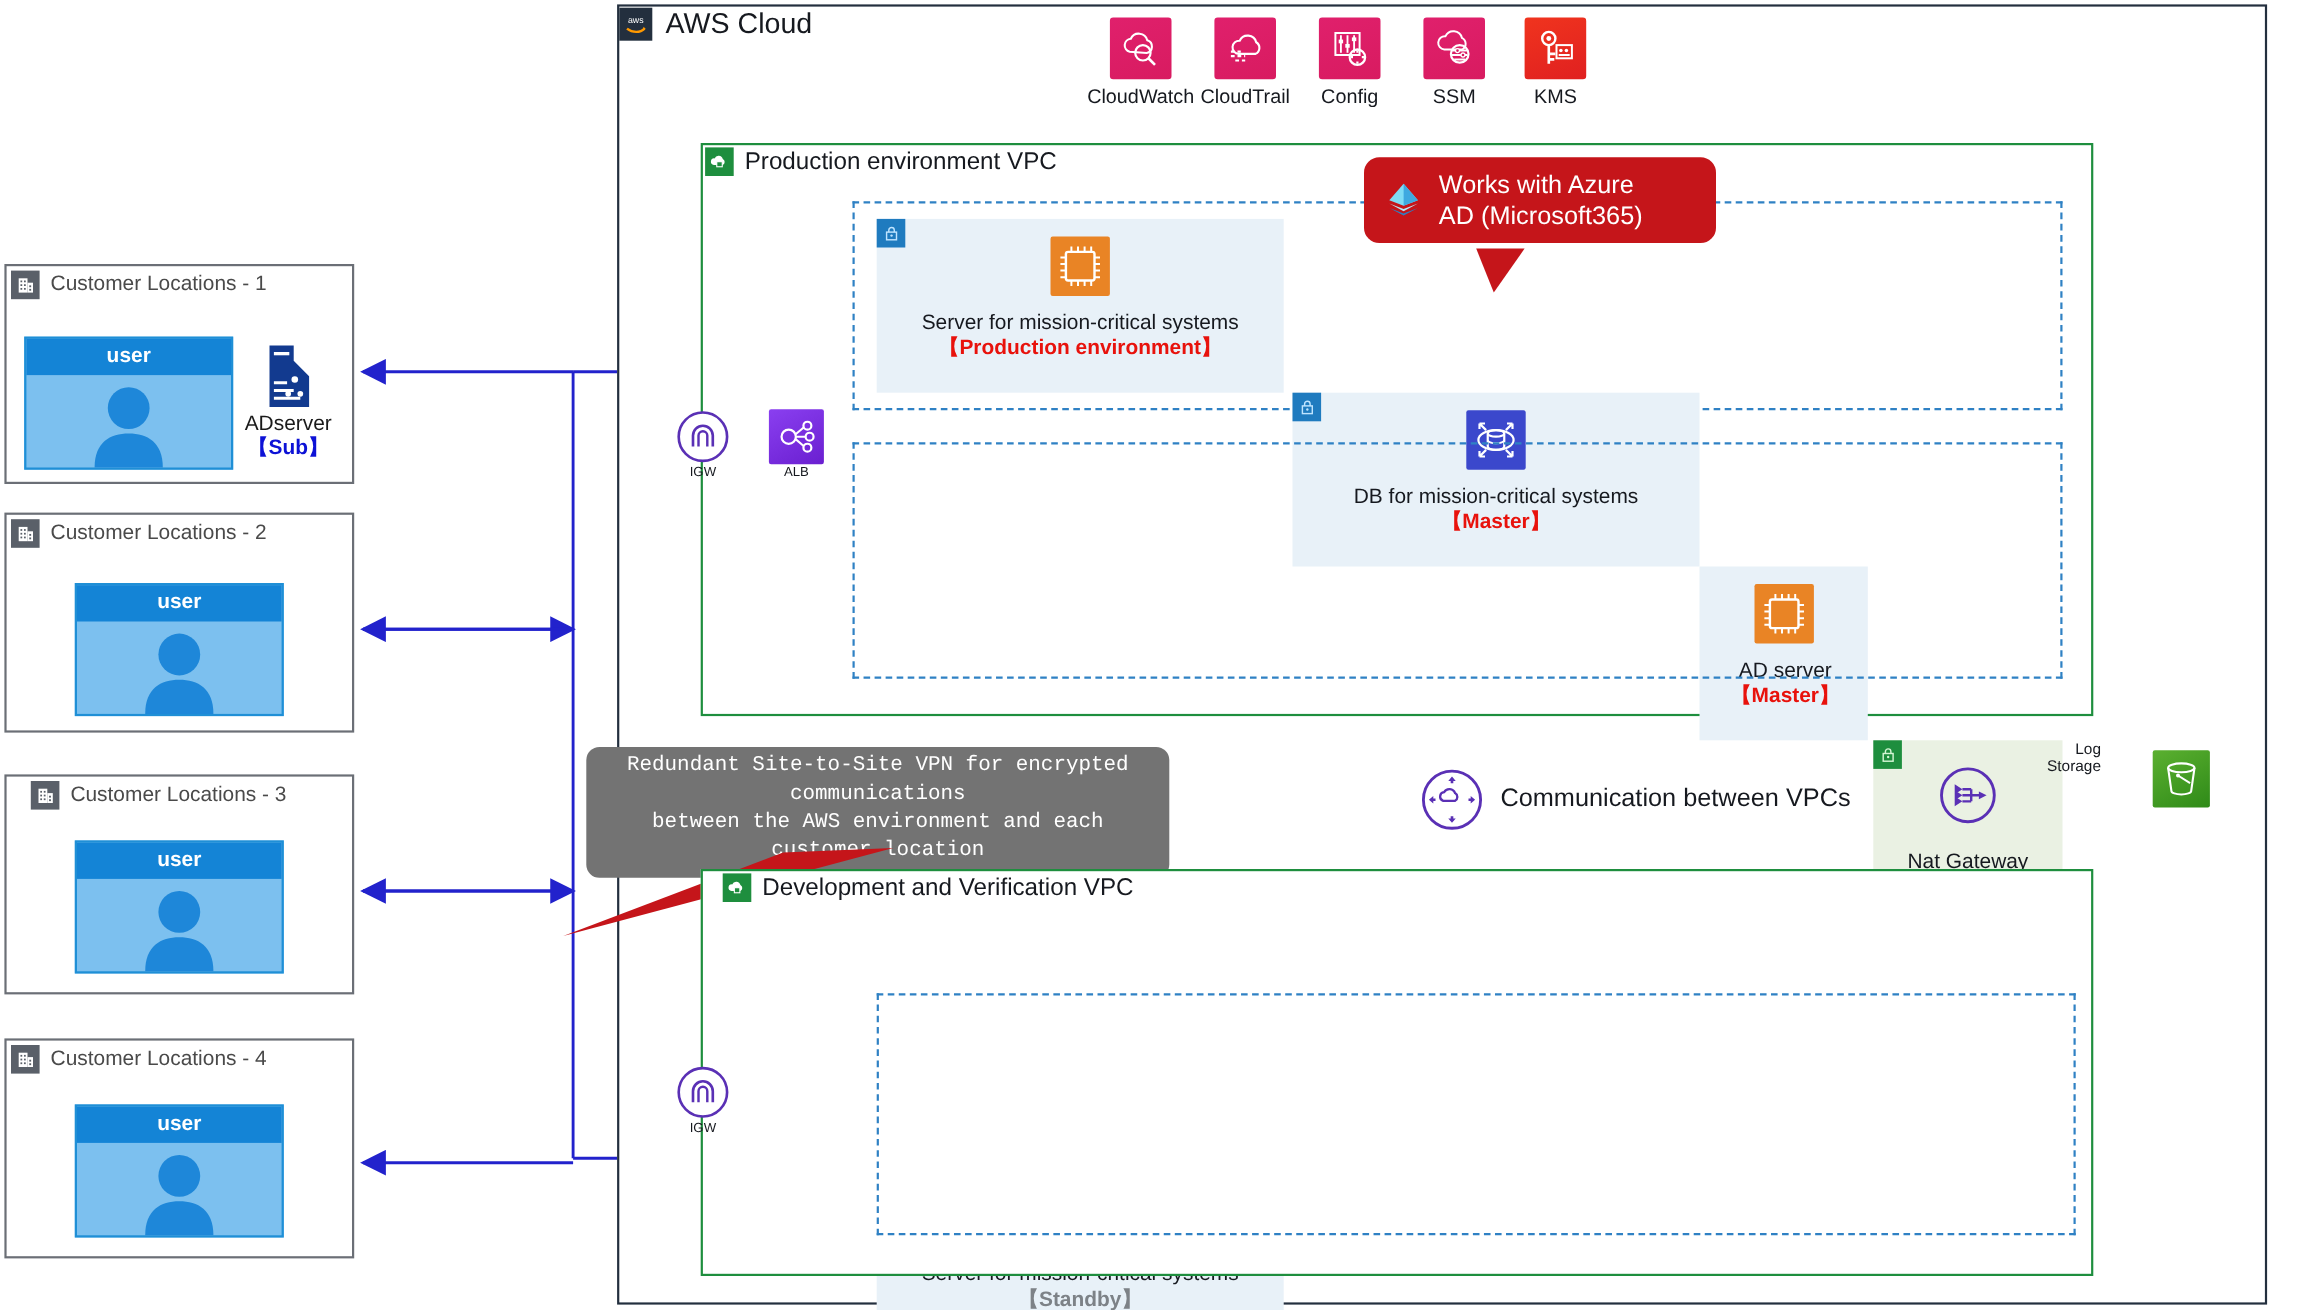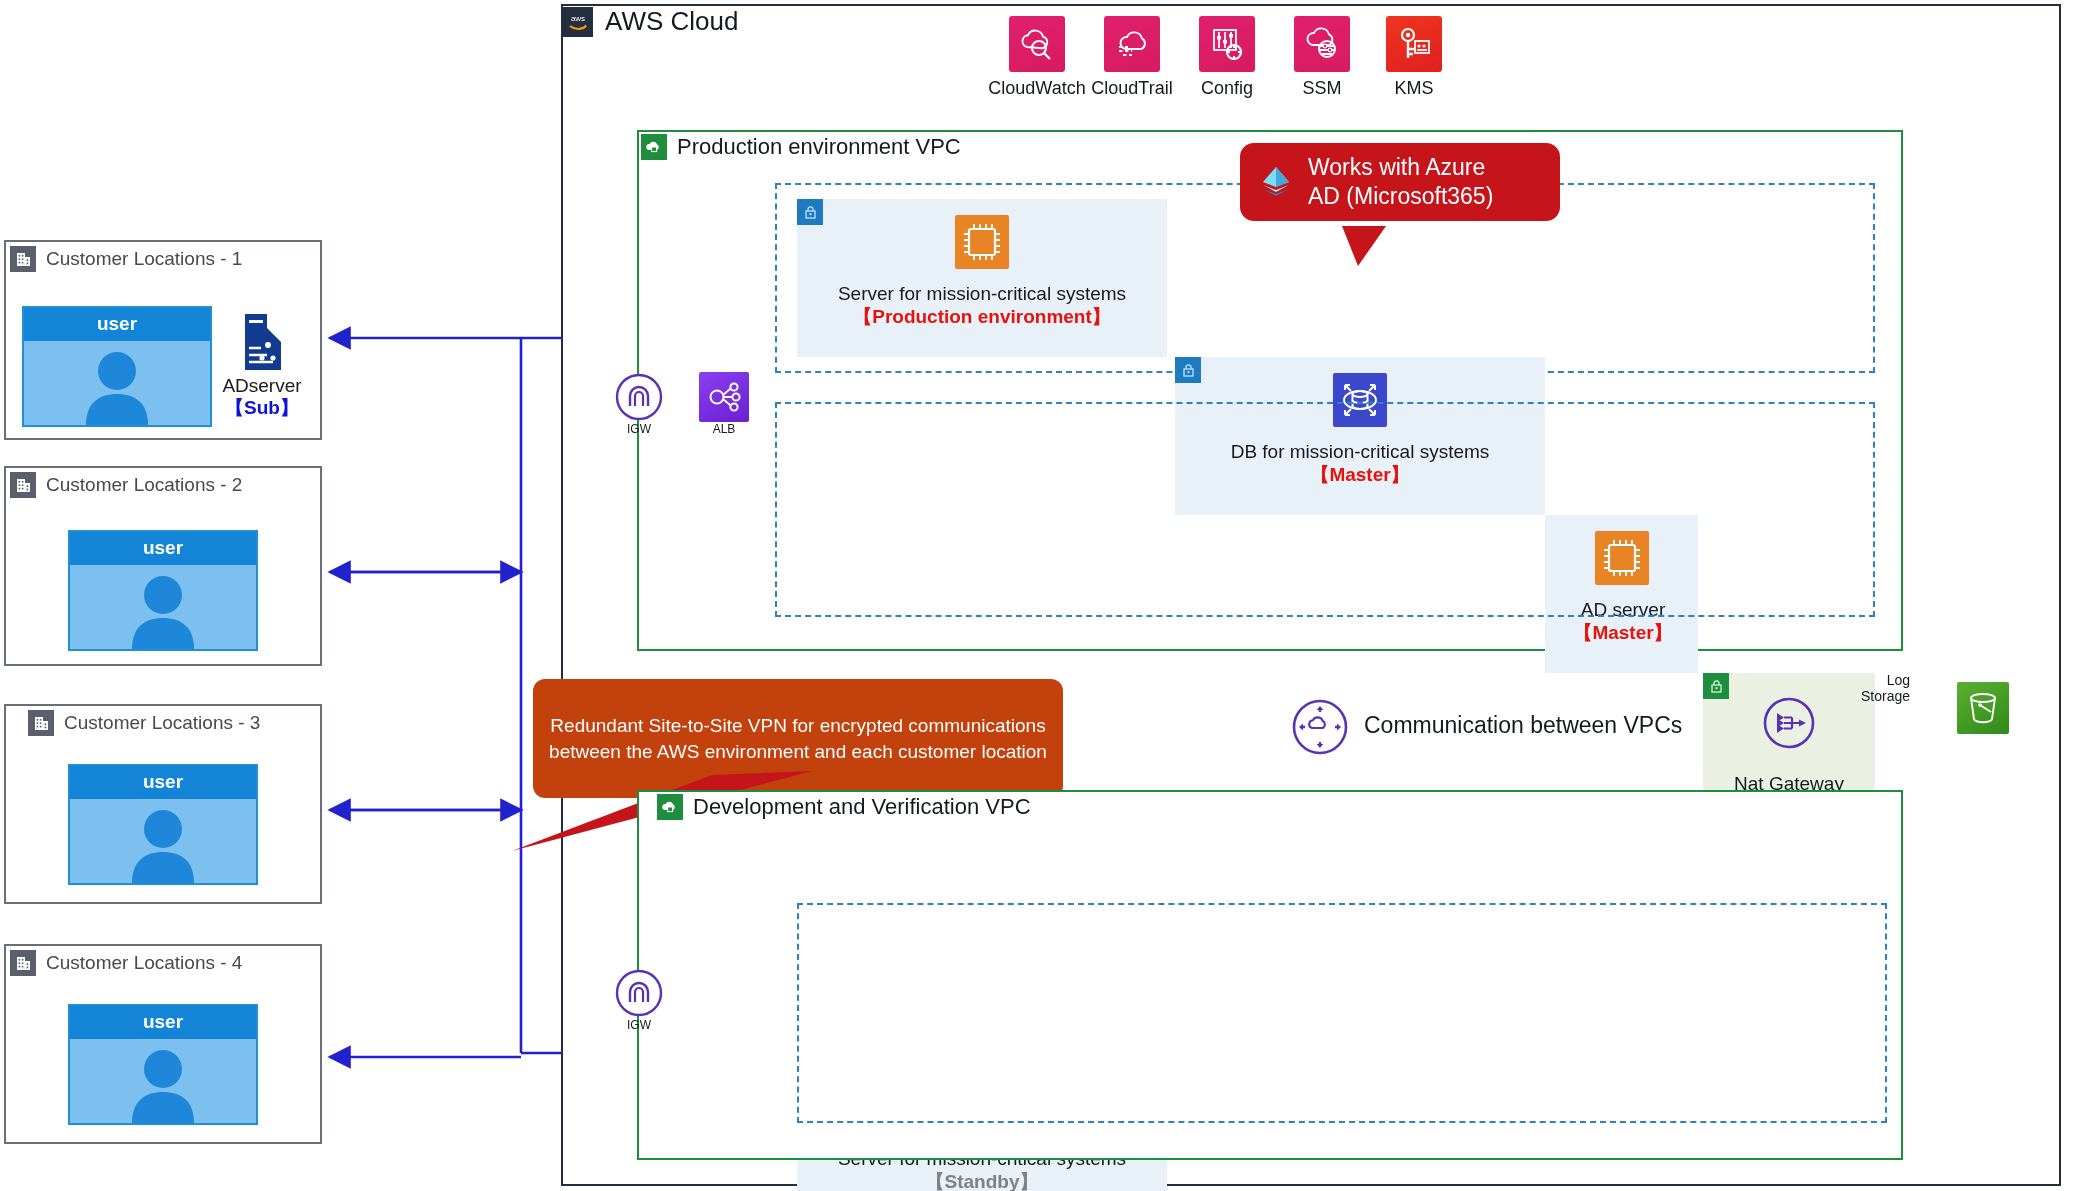--- a/index.html
+++ b/index.html
@@ -43,21 +43,21 @@
   .lock{width:26px;height:26px;display:flex;align-items:center;justify-content:center;position:absolute;top:0;left:0;}
   .lock-blue{background:#1f7bbf;}
   .lock-green{background:#1e8e3e;}
   .cell-lbl{font-size:19px;color:#16191f;text-align:center;line-height:1.2;white-space:nowrap;}
   .tag-red{color:#e8120c;font-weight:bold;}
   .tag-grey{color:#7d8287;font-weight:bold;}
 
   
   .callout{background:#c5151a;border-radius:14px;color:#fff;display:flex;align-items:center;gap:12px;padding:10px 16px;}
   .callout-txt{font-size:23px;line-height:1.25;}
-  .callout2{background:#c2410c;border-radius:12px;color:#fff;display:flex;align-items:center;justify-content:center;padding:12px 16px;}
+  .callout2{background:#737373;border-radius:12px;color:#fff;display:flex;align-items:flex-end;justify-content:center;padding:12px 16px;font-family:Liberation Mono, monospace;}
   .callout2-txt{font-size:19px;line-height:1.35;text-align:center;}
 
   
   .small-lbl{font-size:12px;color:#16191f;text-align:center;}
   .vpc-comm-lbl{font-size:23px;color:#16191f;white-space:nowrap;}
   .log-lbl{font-size:14px;color:#16191f;text-align:right;line-height:1.15;}
   svg{display:block;overflow:visible;}
 </style>
 </head>
 <body>

